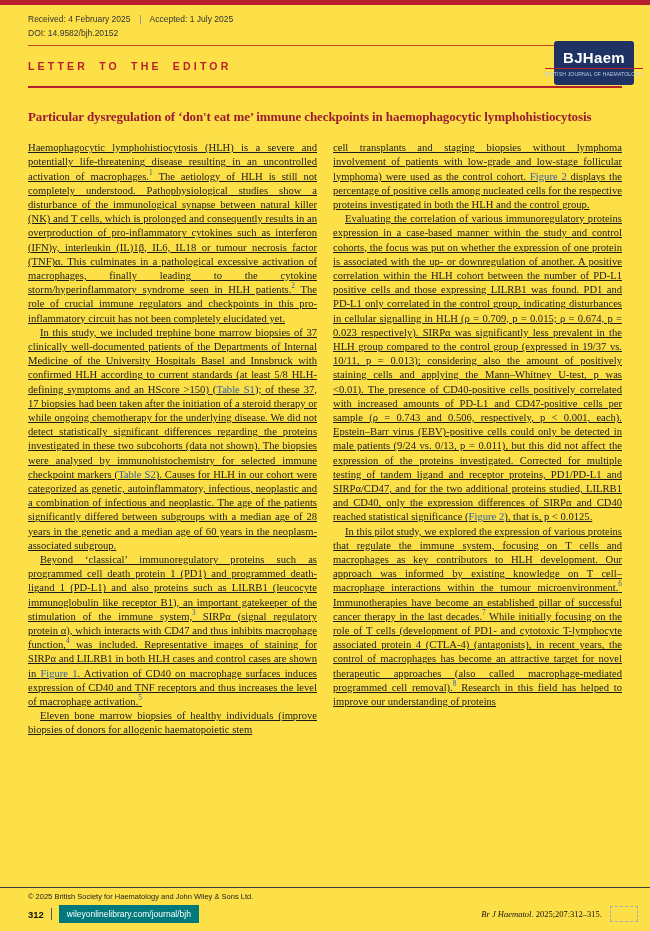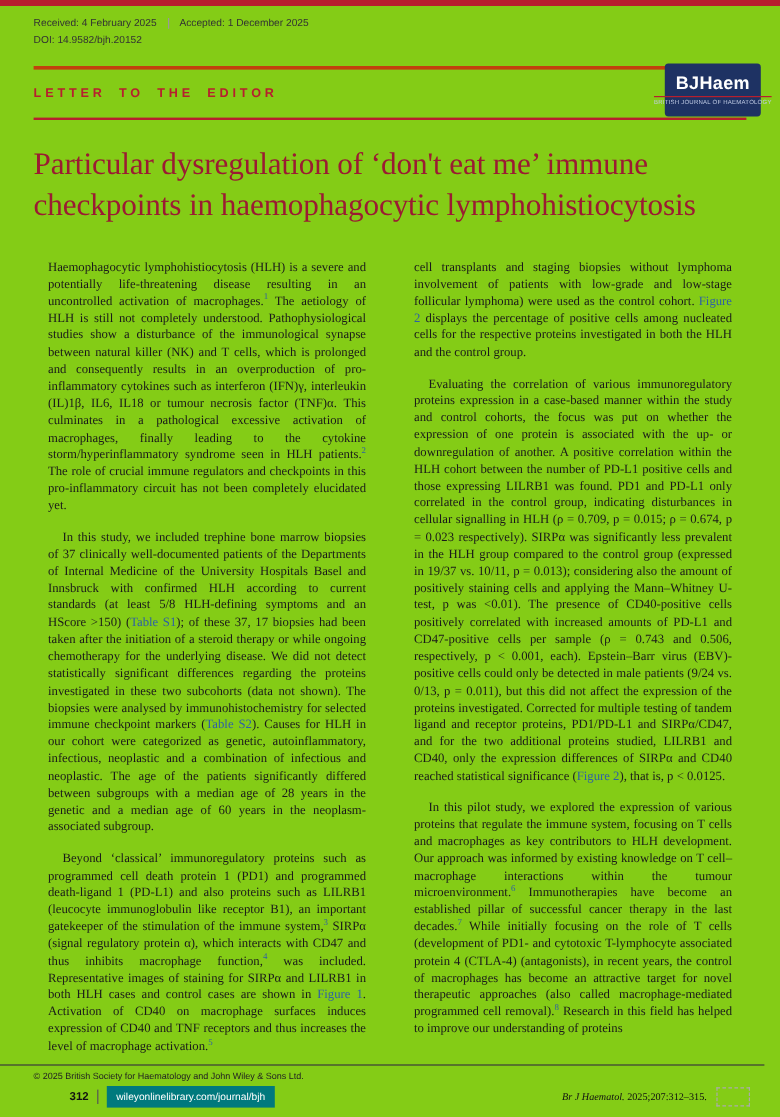--- a/index.html
+++ b/index.html
@@ -1,62 +1,62 @@
 <!DOCTYPE html>
 <html lang="en"><head>
 <meta charset="utf-8">
 <style>
   html, body { margin:0; padding:0; }
   body { width:650px; height:931px; background:#ffffff; font-family:"Liberation Serif", serif; color:#1a1a1a; }
-  .page { position:relative; width:650px; height:931px; overflow:hidden; background:#84cc16; }
+  .page { position:relative; width:650px; height:931px; overflow:hidden; background:#fde047; }
 
   .topbar { height:5px; background:#b71f2e; }
 
   .meta-row { display:flex; align-items:center; gap:9px; margin:9px 28px 0; font-family:"Liberation Sans", sans-serif; font-size:8.5px; color:#333; }
   .meta-sep { width:1px; height:9px; background:#999; display:inline-block; }
   .doi { margin:4px 28px 0; font-family:"Liberation Sans", sans-serif; font-size:8.5px; color:#333; }
 
-  .header { margin:17px 28px 0; border-top:3px solid #c2410c; border-bottom:2px solid #b71f2e; position:relative; height:40px;text-align:center; }
+  .header { margin:7px 28px 0; border-top:1px solid #c2410c; border-bottom:2px solid #b71f2e; position:relative; height:40px;text-align:center; }
   .section-title { position:absolute; left:0; top:14px; font-family:"Liberation Sans", sans-serif; font-weight:bold; font-size:10.5px; letter-spacing:3.2px; word-spacing:5px; color:#b71f2e; }
   .logo { position:absolute; right:-12px; top:-5px; width:80px; height:44px; background:#1e3263; border-radius:3px; display:flex; flex-direction:column; align-items:center; justify-content:center; }
   .logo-main { color:#ffffff; font-family:"Liberation Sans", sans-serif; font-weight:bold; font-size:15px; letter-spacing:0.3px; line-height:1; }
   .logo-sub { color:#c2cde6; font-family:"Liberation Sans", sans-serif; font-size:5px; letter-spacing:0.2px; margin-top:3px; border-top:1px solid #b71f2e; padding-top:2px; white-space:nowrap; }
 
-  h1.title { margin:20px 28px 0; font-size:26px; line-height:1.32; font-weight:normal; color:#9b1b33; letter-spacing:-0.1px; }
+  h1.title { margin:20px 28px 0; font-size:13px; line-height:1.32; font-weight:bold; color:#9b1b33; letter-spacing:-0.1px; }
 
   .body-cols { display:flex; gap:16px; margin:16px 28px 0; height:676px; overflow:hidden; text-align:justify; }
   .col { flex:1 1 0; font-size:10.6px; line-height:14.2px; hyphens:auto; }
-  p.para { margin:12px; }
+  p.para { margin:0;text-decoration:underline; }
   p.indent { text-indent:12px; }
   .ilink { color:#2e5fa7; text-decoration:none; cursor:pointer; }
   sup.ref { color:#2e5fa7; font-size:70%; line-height:0; cursor:pointer; }
 
-  .footer { position:absolute; left:0; right:13px; bottom:8px; }
+  .footer { position:absolute; left:0; right:0; bottom:8px; }
   .foot-rule { border-top:1px solid #3a3a3a; }
   .copyright { margin:4px 28px 3px; font-family:"Liberation Sans", sans-serif; font-size:7.5px; color:#222; }
-  .footbar { display:flex; align-items:center; margin-top:4px; height:18px;margin-left:30px; }
+  .footbar { display:flex; align-items:center; margin-top:4px; height:18px; }
   .pageno { font-family:"Liberation Sans", sans-serif; font-weight:bold; font-size:9.5px; margin-left:28px; color:#111; }
   .fsep { width:1px; height:12px; background:#555; margin:0 7px; }
   .wiley-link { background:#00797d; color:#fff; font-family:"Liberation Sans", sans-serif; font-size:8.5px; padding:4px 8px; text-decoration:none; cursor:pointer; }
   .fspacer { flex:1; }
   .citation { font-family:Liberation Serif, serif; font-size:8.5px; color:#111; margin-right:8px; }
   .citation i { font-style:italic; }
   .update-badge { width:26px; height:14px; border:1px dashed #aaa; margin-right:12px; display:inline-block; }
 </style>
 </head>
 <body>
 
 <div class="page">
 
   <div class="topbar"></div>
 
   <div class="meta-row">
     <span>Received: 4 February 2025</span>
     <span class="meta-sep"></span>
-    <span>Accepted: 1 December 2025</span>
+    <span>Accepted: 1 July 2025</span>
   </div>
 
   <div class="doi">DOI: 14.9582/bjh.20152</div>
 
   <div class="header">
     <div class="section-title">LETTER TO THE EDITOR</div>
     <div class="logo">
       <div class="logo-main">BJHaem</div>
       <div class="logo-sub">BRITISH JOURNAL OF HAEMATOLOGY</div>
     </div>

